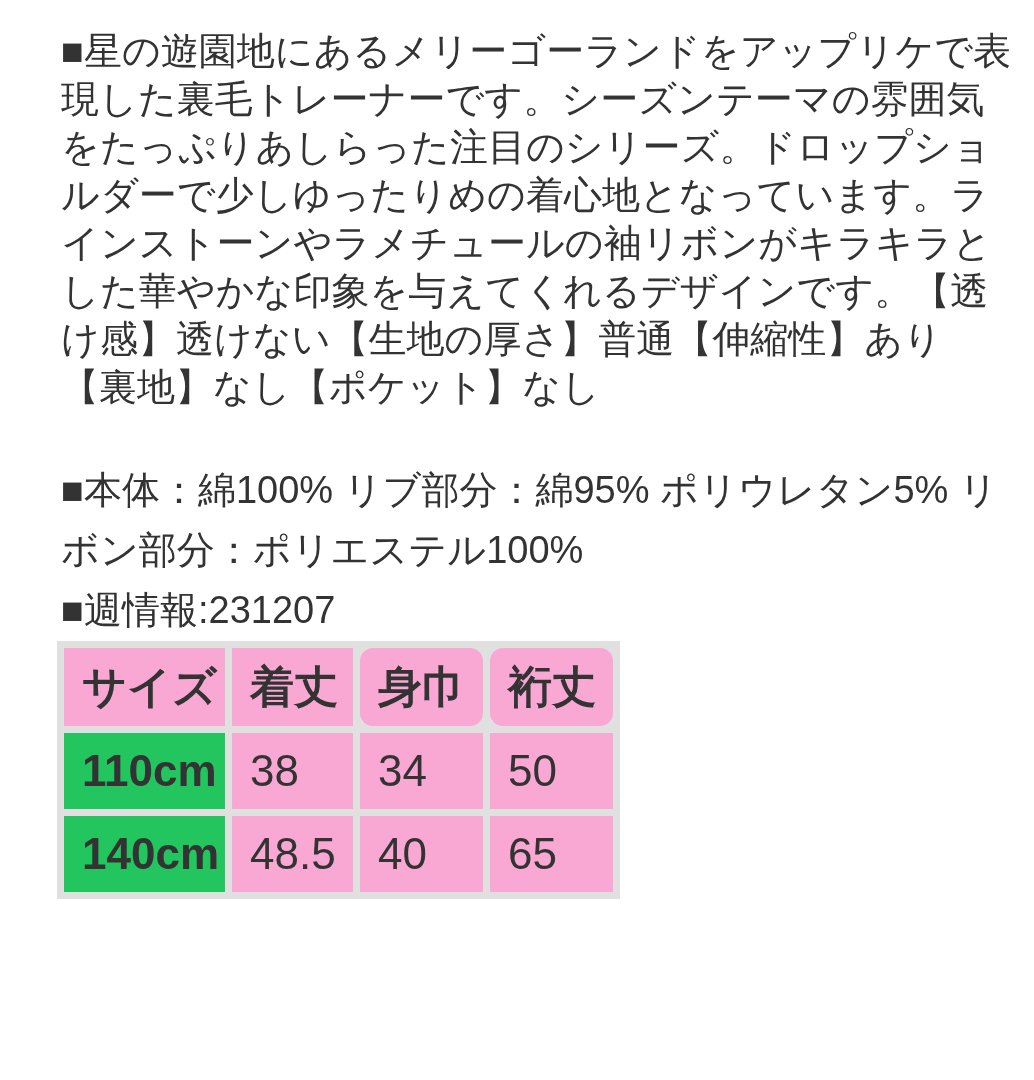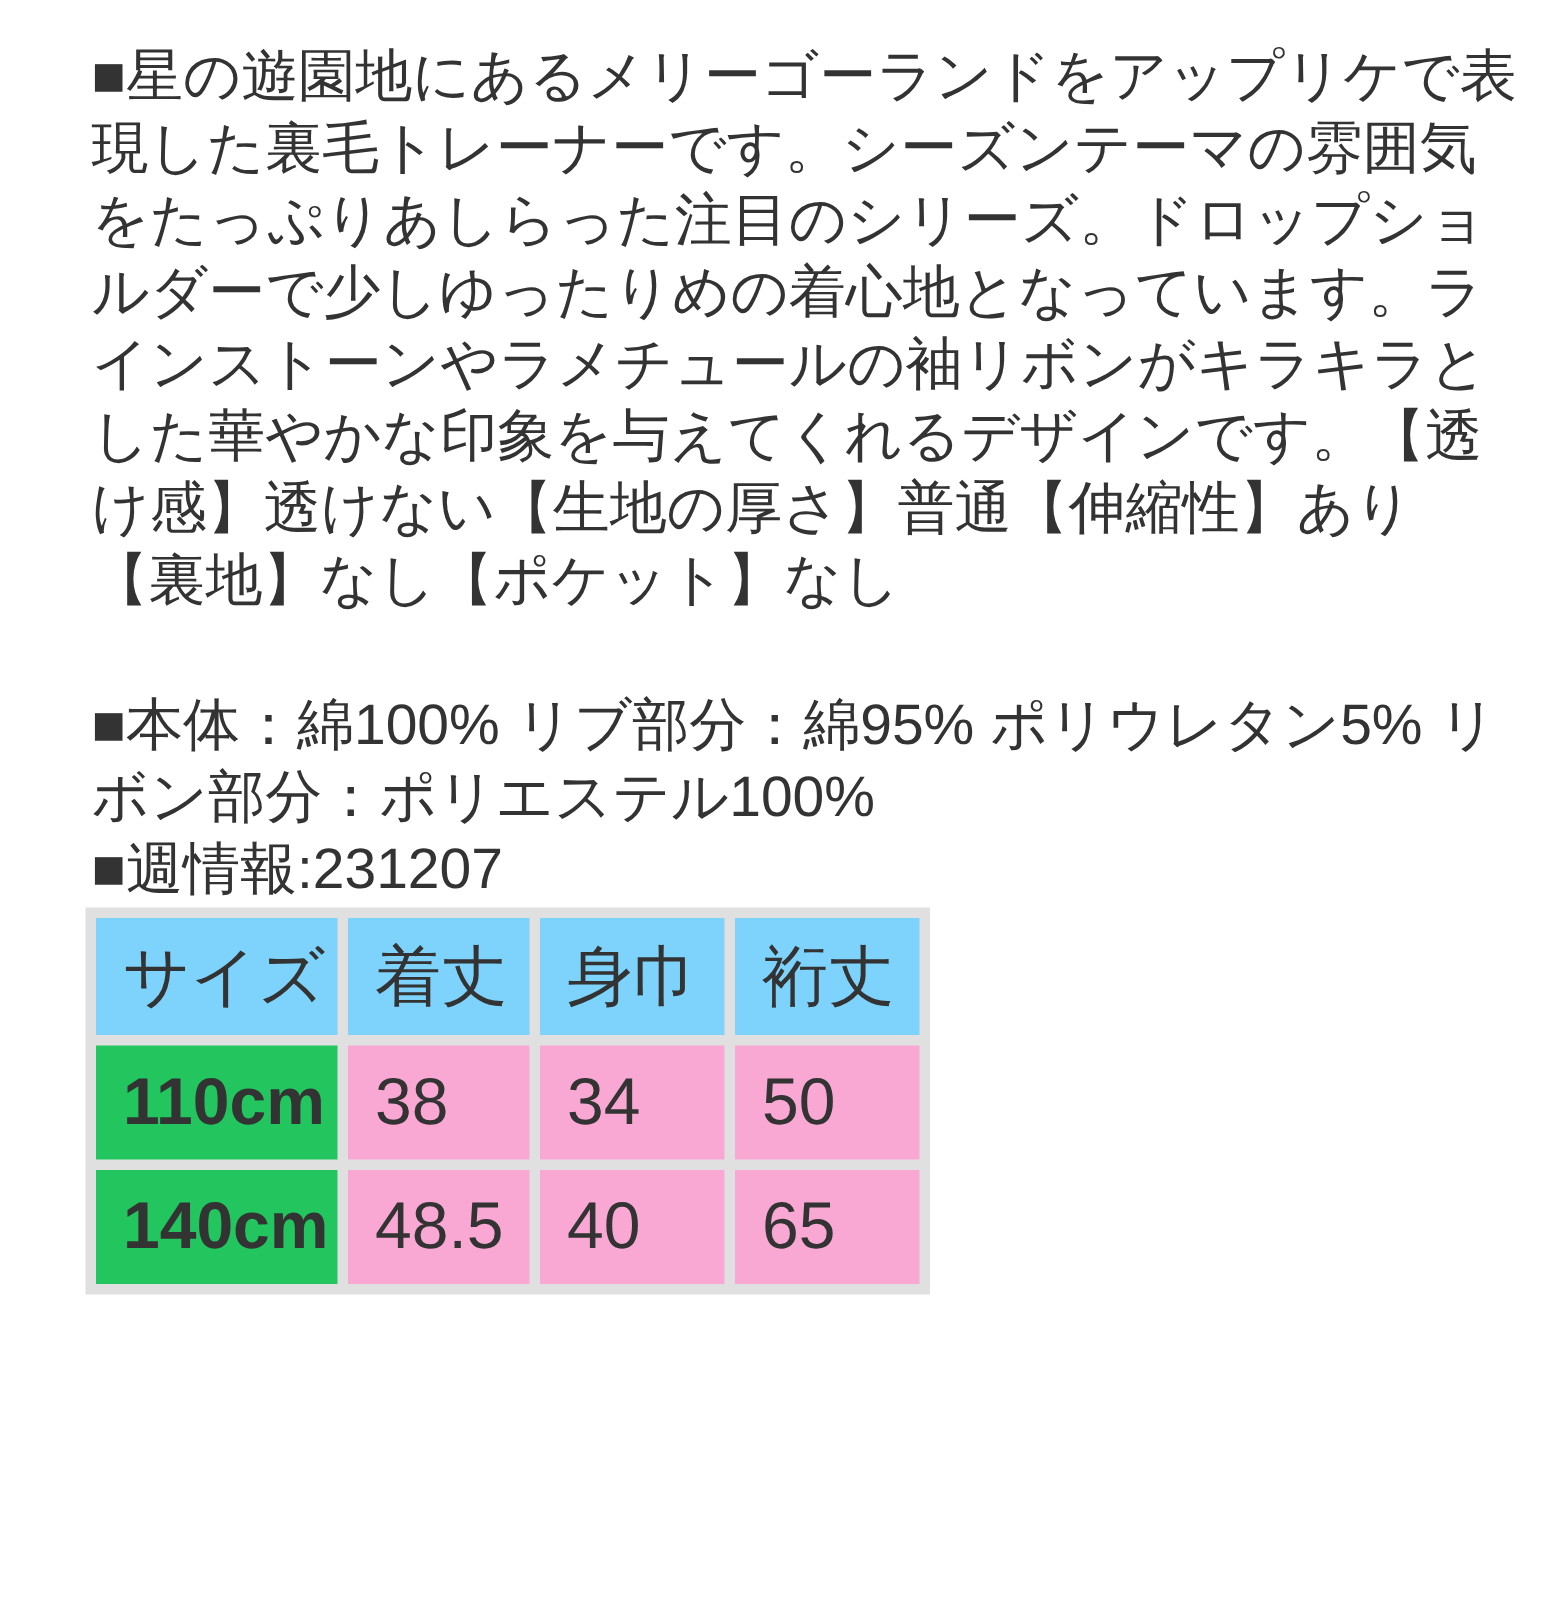--- a/index.html
+++ b/index.html
@@ -25,21 +25,21 @@
   .desc {
     margin: 27px 0 0 0;
     font-size: 38px;
     line-height: 48px;
     letter-spacing: 0;
     color: #333333;
   }
   .info-block {
     margin: 49px 0 0 0;
     font-size: 38px;
-    line-height: 48px;
+    line-height: 60px;
     color: #333333;
   }
   .info-line {
     margin: 0;
   }
   table.size-table {
     border-collapse: separate;
     border-spacing: 7px;
     background: #e0e0e0;
     margin: 1px 0 0 -4px;
@@ -47,37 +47,37 @@
   table.size-table th,
   table.size-table td {
     font-size: 44px;
     color: #333333;
     text-align: left;
     vertical-align: middle;
     padding: 0 0 0 18px;
     white-space: nowrap;
   }
   table.size-table thead th {
-    background: #7dd3fc;
-    font-weight: normal;
+    background: #f9a8d4;
+    font-weight: bold;
     height: 78px;
   }
   table.size-table tbody th {
     background: #22c55e;
     font-weight: bold;
     height: 76px;
   }
   table.size-table tbody td {
     background: #f9a8d4;
     font-weight: normal;
     height: 76px;
   }
   .col-size  { width: 143px; }
   .col-val   { width: 103px; }
-  .col-val2  { width: 105px; }
+  .col-val2  { width: 105px; border-radius: 13px; }
 </style>
 </head>
 <body>
 
 <div class="content">
 
   <p class="desc">■星の遊園地にあるメリーゴーランドをアップリケで表現した裏毛トレーナーです。シーズンテーマの雰囲気をたっぷりあしらった注目のシリーズ。ドロップショルダーで少しゆったりめの着心地となっています。ラインストーンやラメチュールの袖リボンがキラキラとした華やかな印象を与えてくれるデザインです。【透け感】透けない【生地の厚さ】普通【伸縮性】あり【裏地】なし【ポケット】なし</p>
 
   <div class="info-block">
     <p class="info-line">■本体：綿100% リブ部分：綿95% ポリウレタン5% リボン部分：ポリエステル100%</p>

